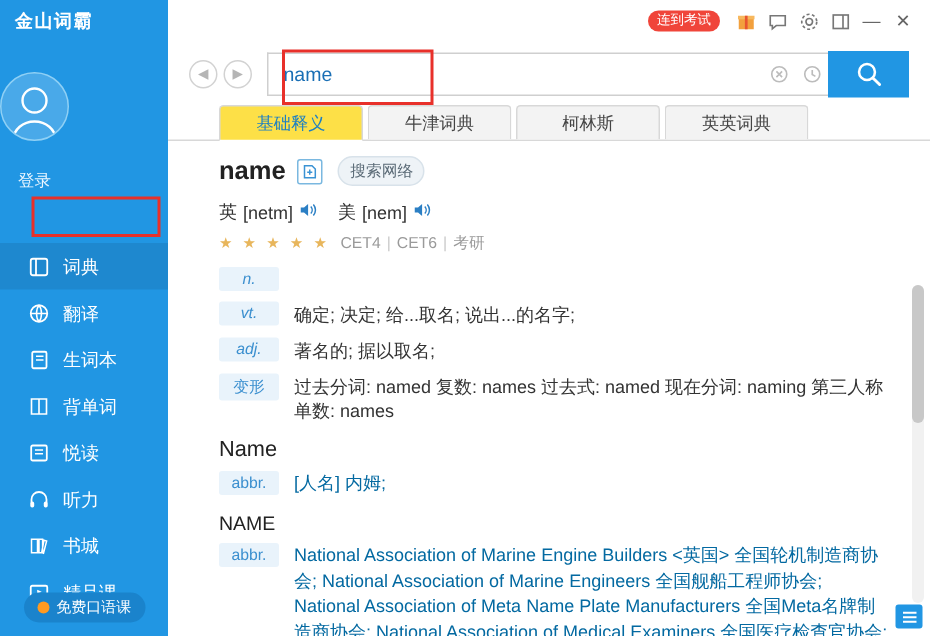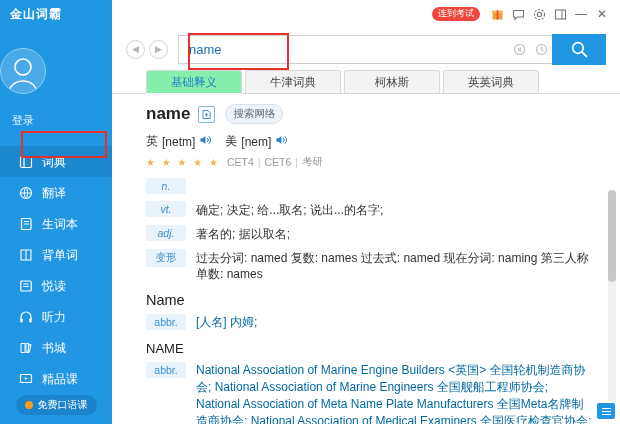--- a/index.html
+++ b/index.html
@@ -63,21 +63,21 @@
     justify-content: center;
     overflow: hidden;
   }
   .avatar svg { display: block; }
   .login-label {
     margin-top: 19px;
     font-size: 11px;
     color: #eaf6ff;
   }
   .nav {
-    margin-top: 6px;
+    margin-top: 22px;
     width: 100%;
   }
   .nav-item {
     height: 31px;
     display: flex;
     align-items: center;
     padding-left: 18px;
     box-sizing: border-box;
     font-size: 12px;
     color: #ffffff;
@@ -267,21 +267,21 @@
     display: flex;
     align-items: center;
     justify-content: center;
     font-size: 11.5px;
     color: #444;
     margin-right: 3px;
     border-radius: 3px 3px 0 0;
     box-sizing: border-box;
   }
   .tab.active {
-    background: #86efac;
+    background: #fde047;
     color: #1c7fc4;
     height: 24px;
     margin-bottom: -1px;
     border-bottom: 1px solid #ffffff;
   }
 
   
   .content {
     flex: 1;
     overflow: hidden;

